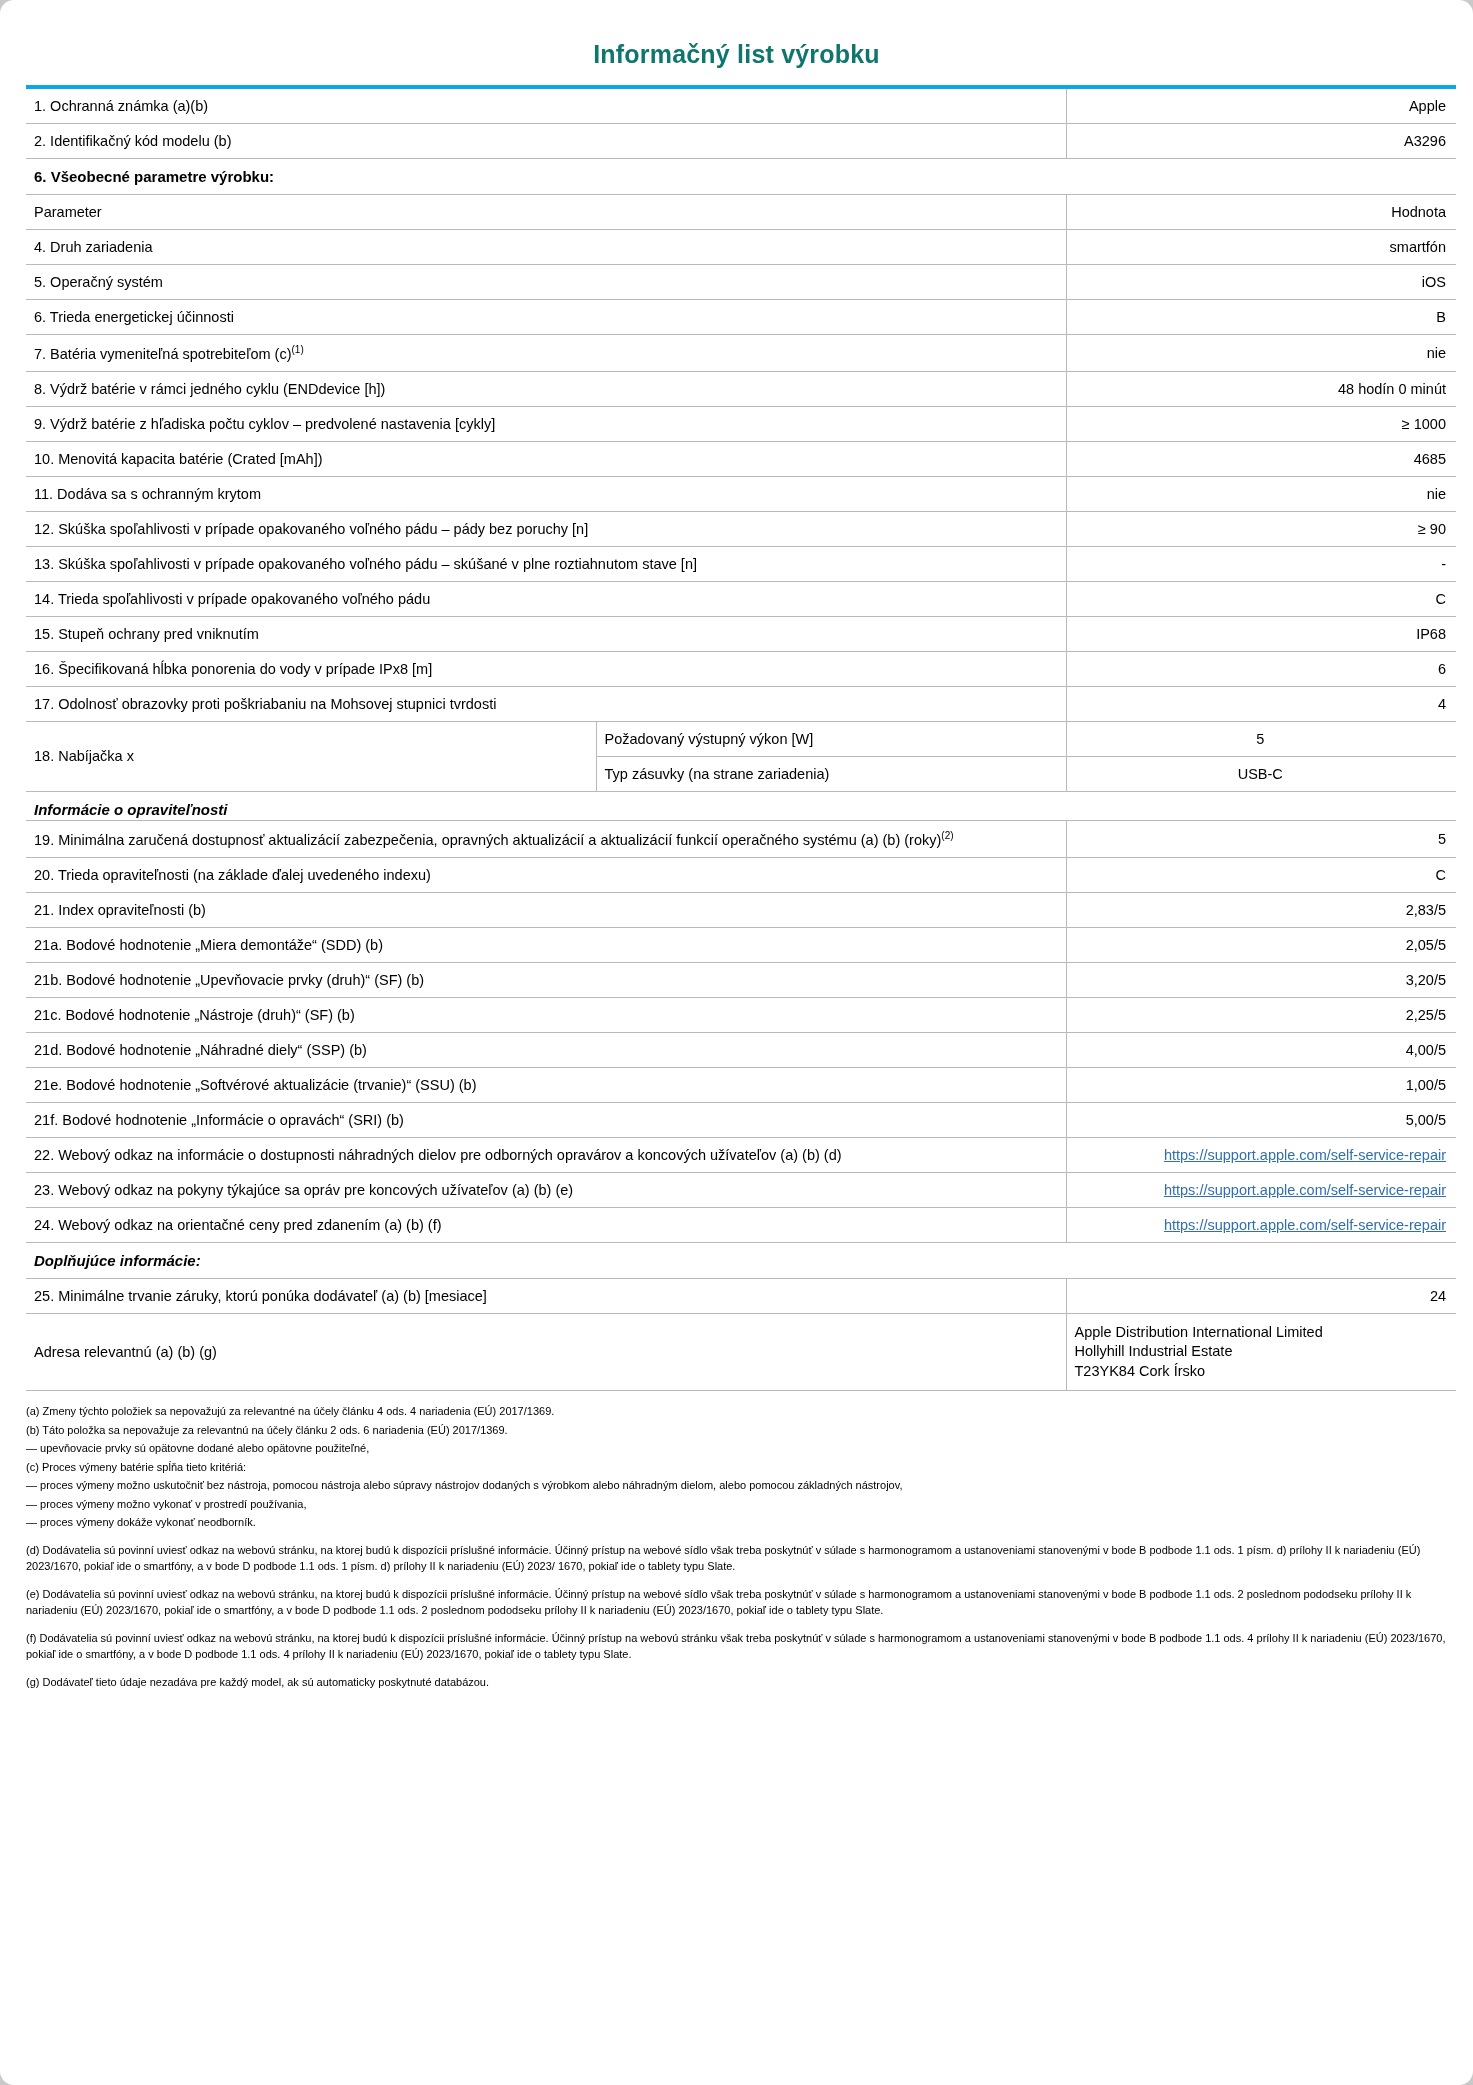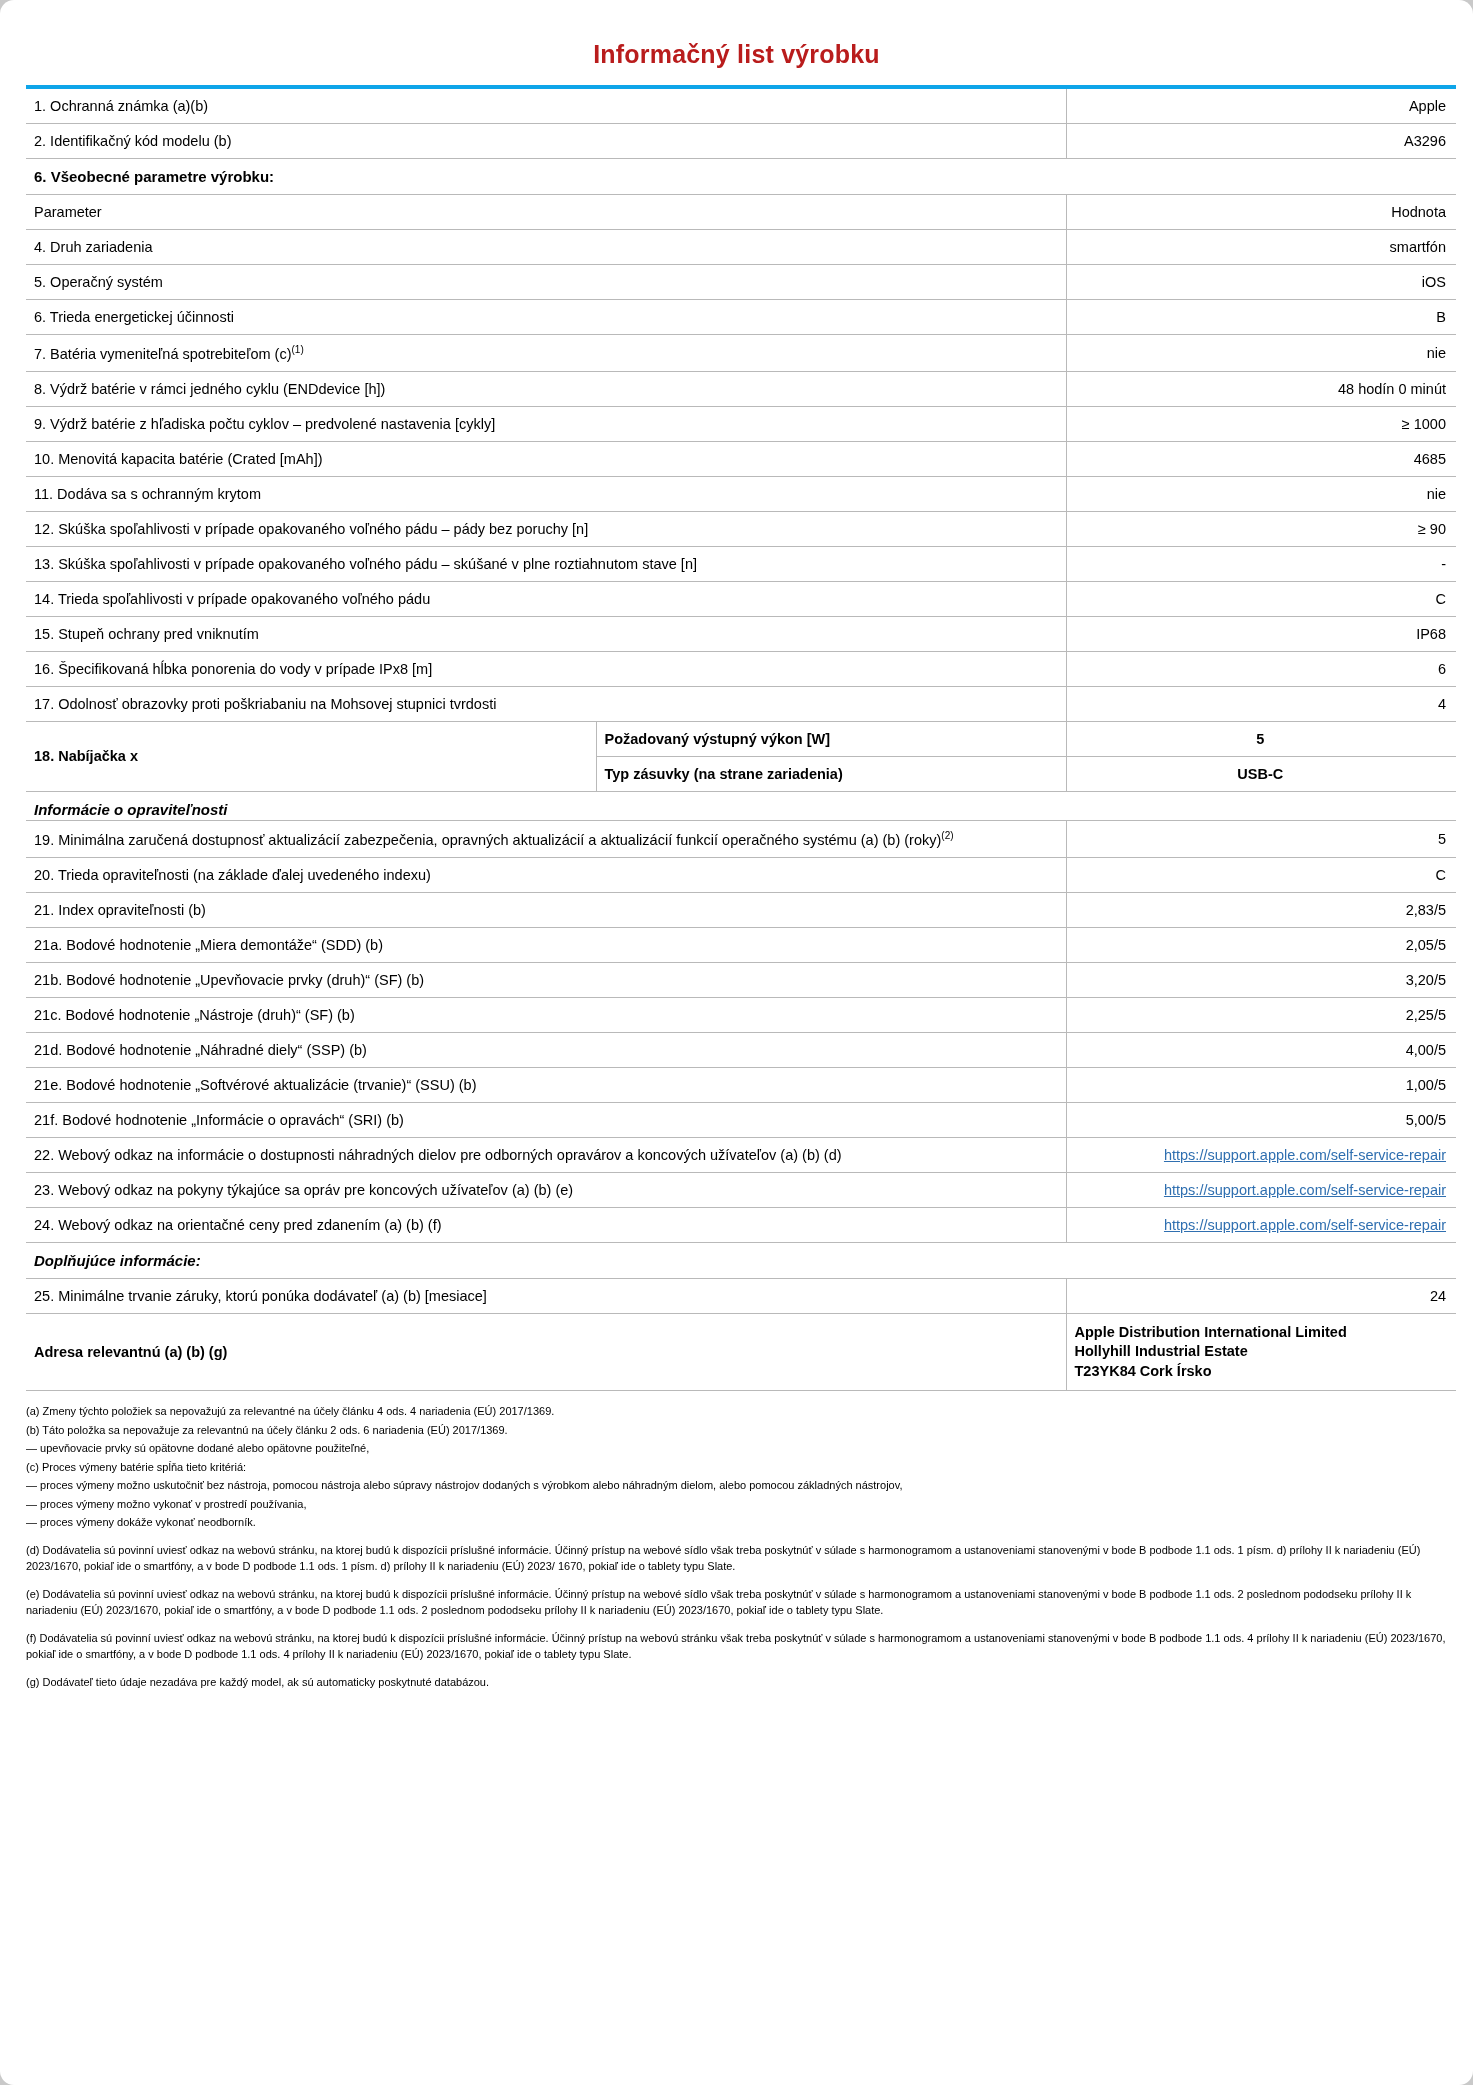--- a/index.html
+++ b/index.html
@@ -15,21 +15,21 @@
     background: #ffffff;
     box-sizing: border-box;
     padding: 26px 26px 10px 26px;
     border-radius: 14px;
     position: relative;
   }
   .title {
     text-align: center;
     font-size: 25px;
     font-weight: bold;
-    color: #b91c1c;
+    color: #0f766e;
     margin: 14px 0 16px 0;
     letter-spacing: 0.2px;
   }
   table.sheet {
     width: 100%;
     border-collapse: collapse;
     table-layout: fixed;
     font-size: 14.5px;
     color: #000;
   }
@@ -62,21 +62,21 @@
   .small-pad { padding-top: 6px; padding-bottom: 6px; }
   .notes {
     margin-top: 12px;
     font-size: 11px;
     line-height: 1.5;
     color: #000;
   }
   .notes p { margin: 0 0 2px 0; }
   .notes p.gap { margin-top: 11px; }
   .valcell { text-align: center; }
-  .two-sub td { padding-top: 12px; padding-bottom: 12px; font-weight: bold; }
+  .two-sub td { padding-top: 12px; padding-bottom: 12px; }
   .mid-label {
     padding-left: 12px;
     text-align: left;
   }
 </style>
 </head>
 <body>
 
 <div class="page">
 

